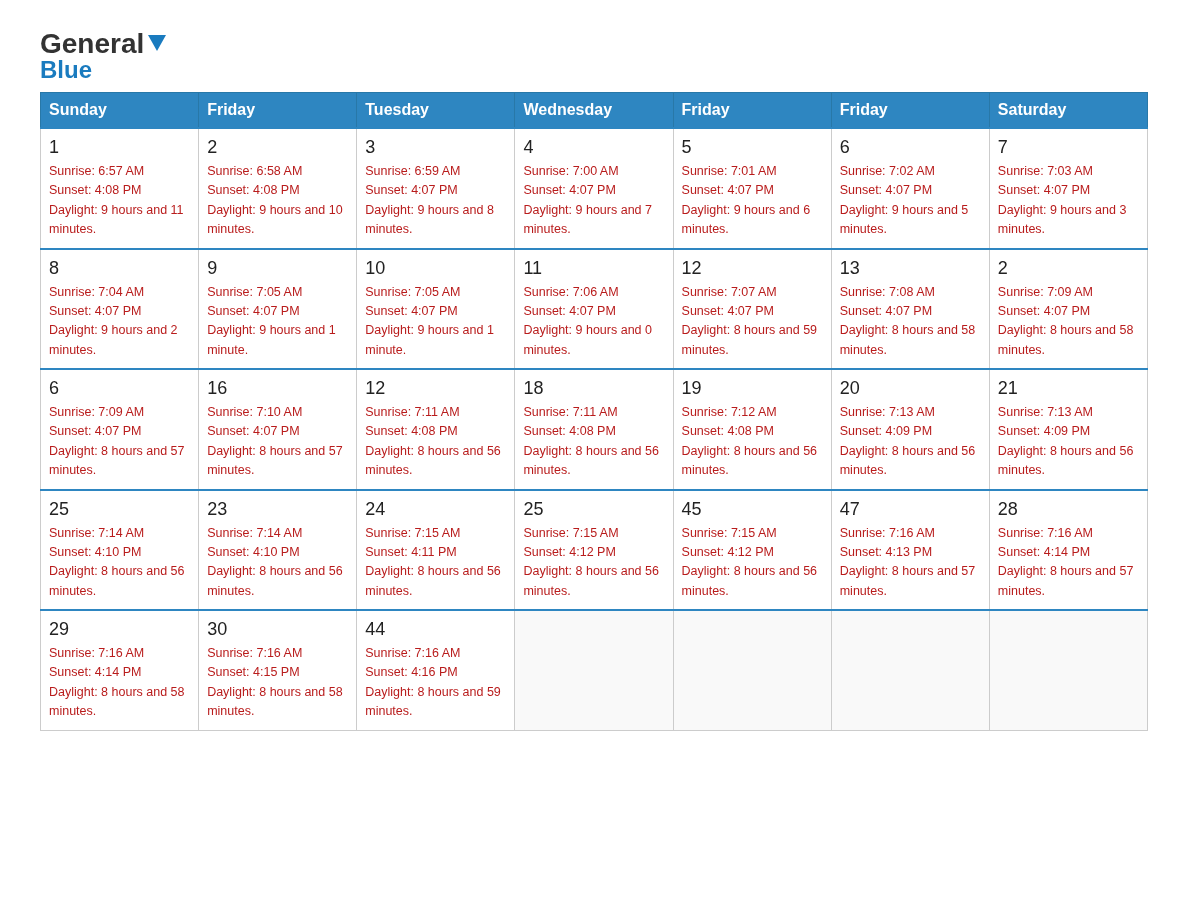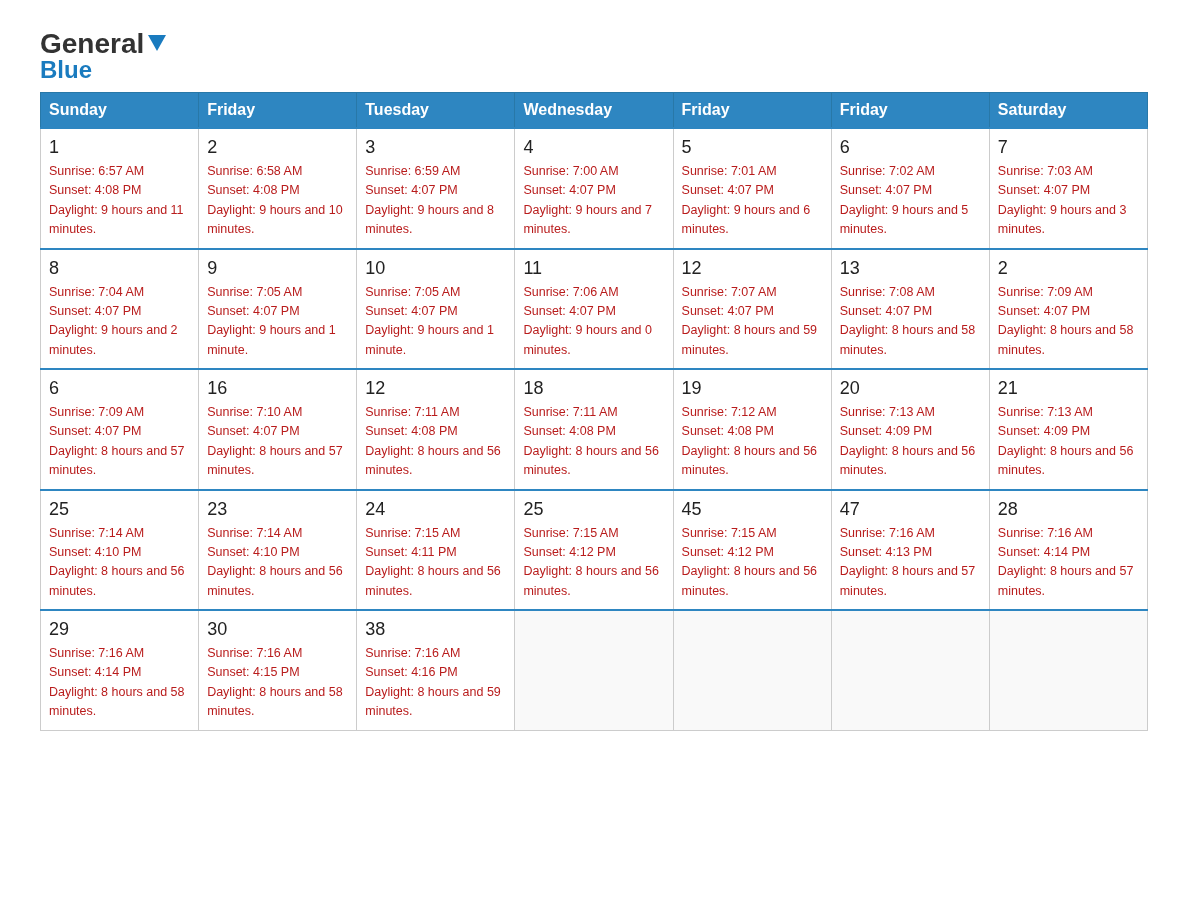--- a/index.html
+++ b/index.html
@@ -251,21 +251,21 @@
       <tr>
         <td>
           <span class="day-number">29</span>
           <div class="day-info">Sunrise: 7:16 AM<br>Sunset: 4:14 PM<br>Daylight: 8 hours and 58 minutes.</div>
         </td>
         <td>
           <span class="day-number">30</span>
           <div class="day-info">Sunrise: 7:16 AM<br>Sunset: 4:15 PM<br>Daylight: 8 hours and 58 minutes.</div>
         </td>
         <td>
-          <span class="day-number">38</span>
+          <span class="day-number">44</span>
           <div class="day-info">Sunrise: 7:16 AM<br>Sunset: 4:16 PM<br>Daylight: 8 hours and 59 minutes.</div>
         </td>
         <td class="empty"></td>
         <td class="empty"></td>
         <td class="empty"></td>
         <td class="empty"></td>
       </tr>
     </tbody>
 </table>
 

